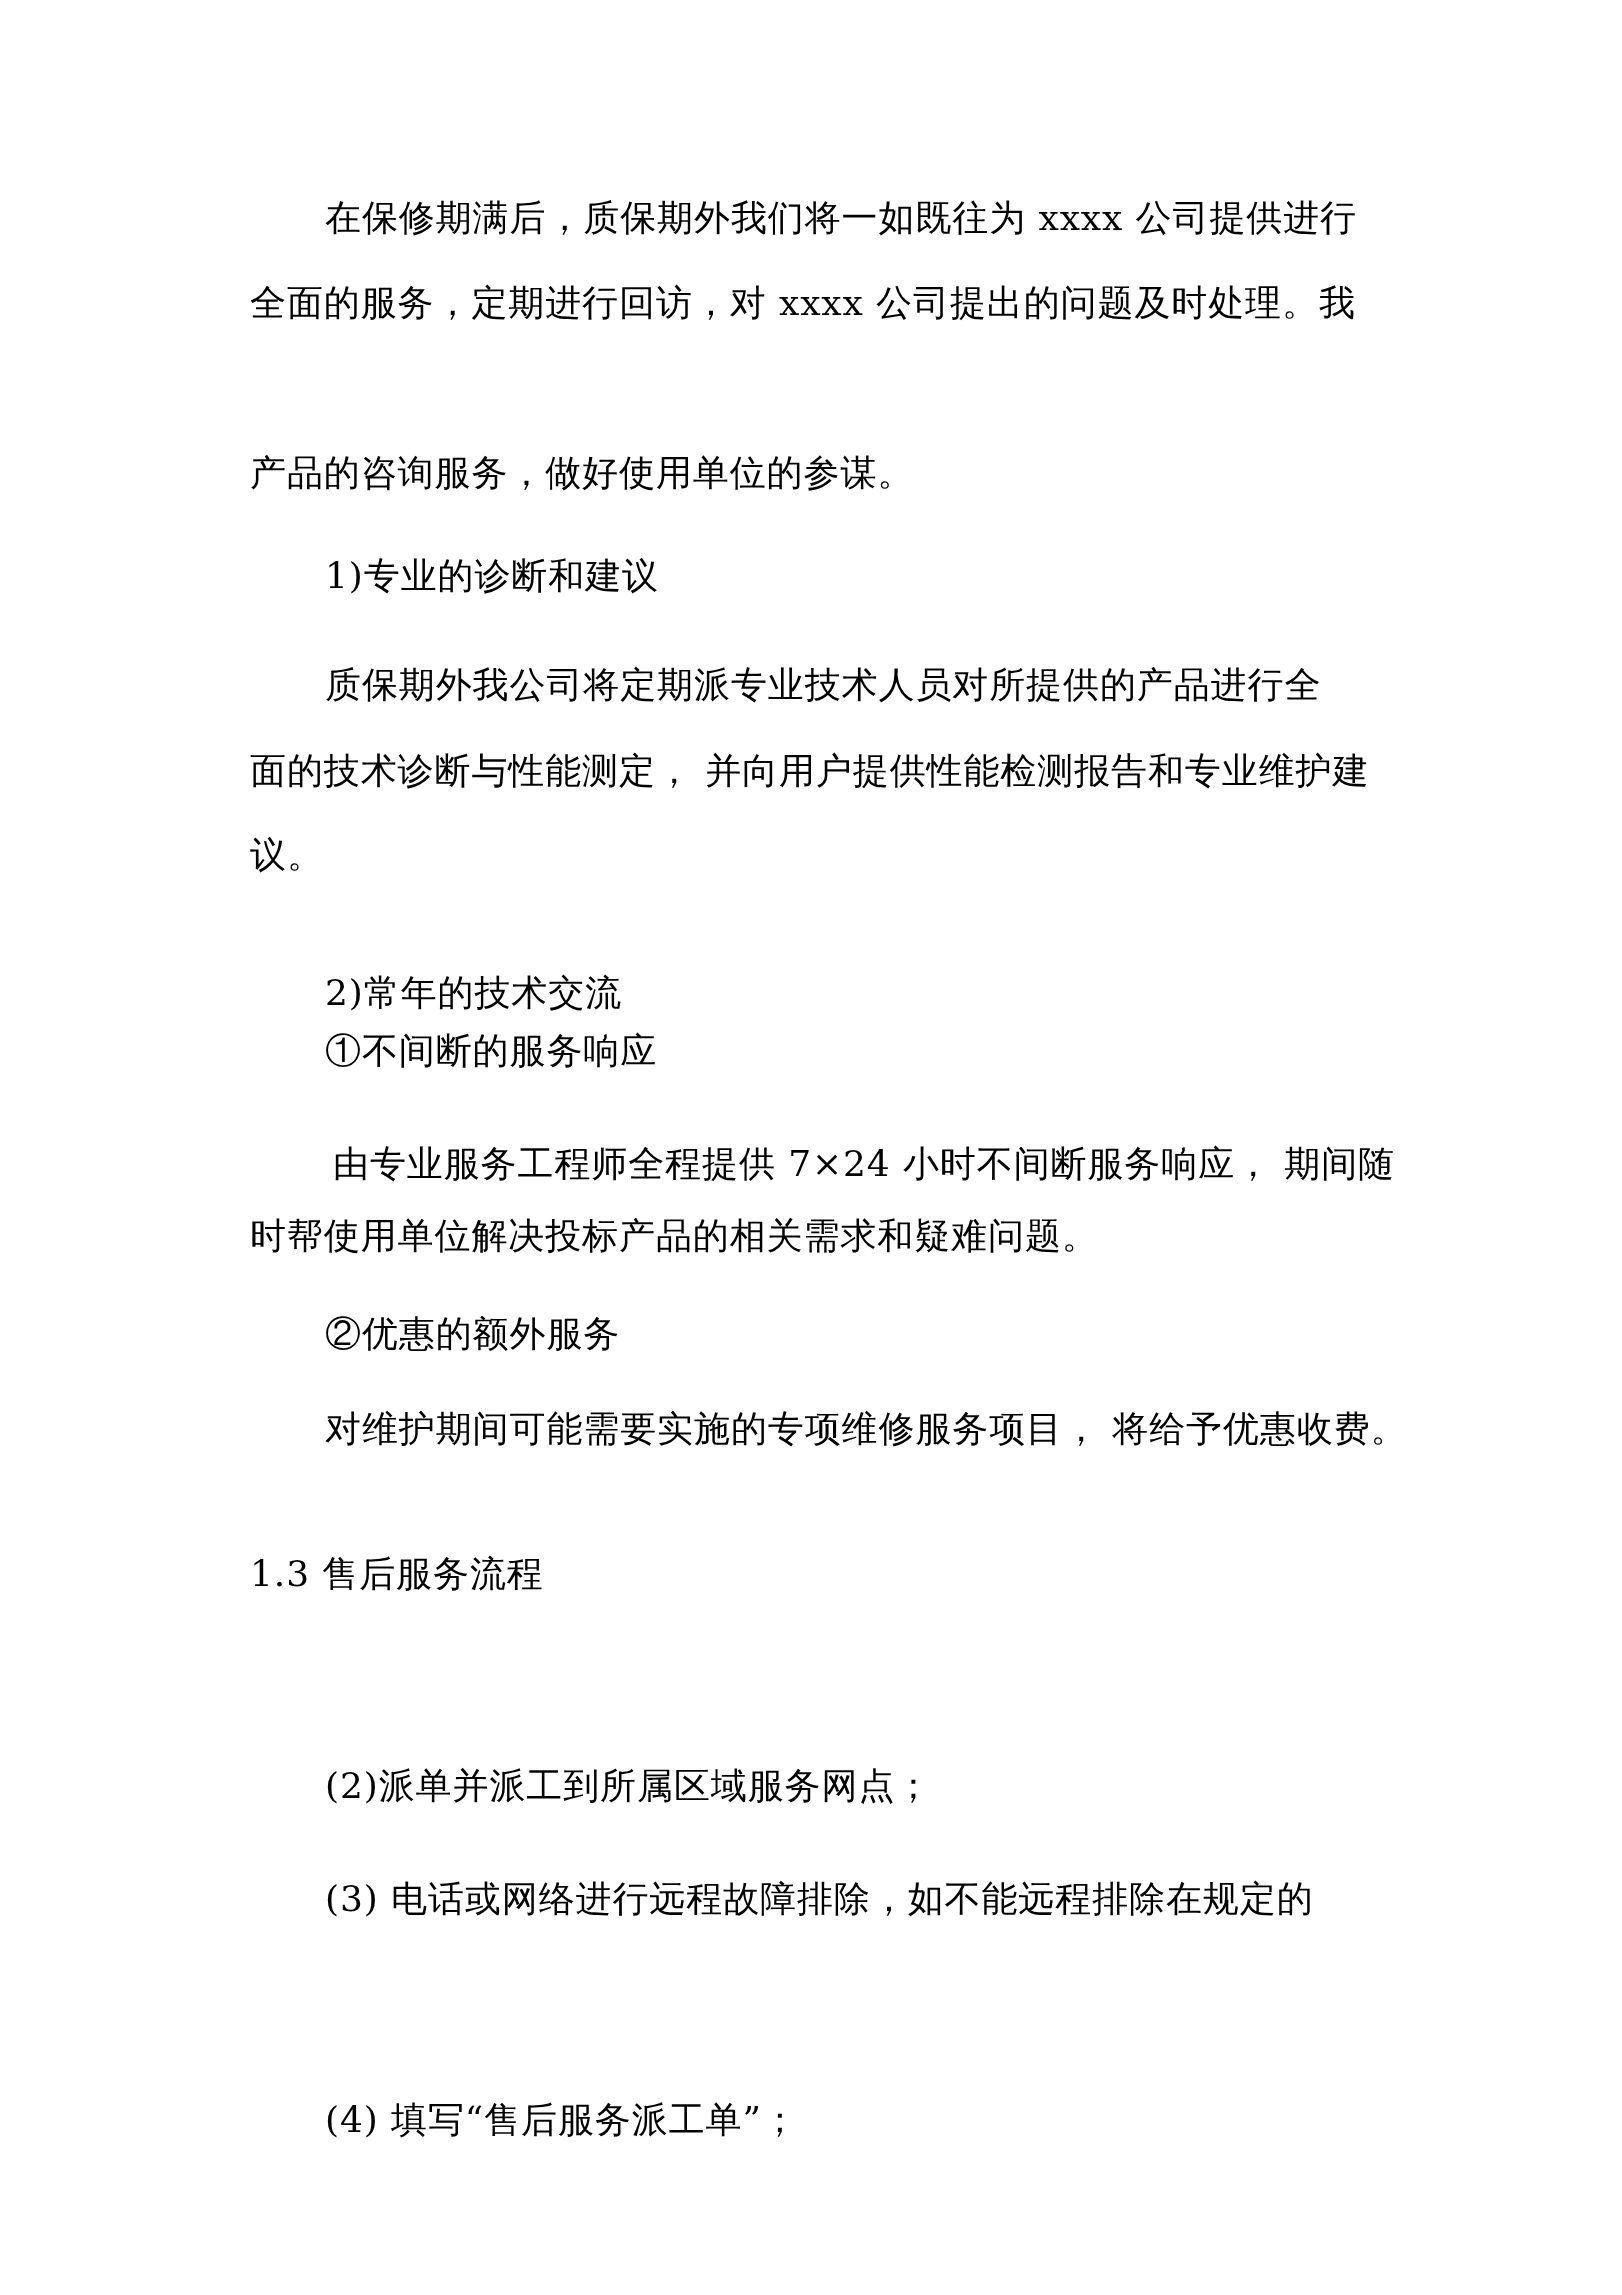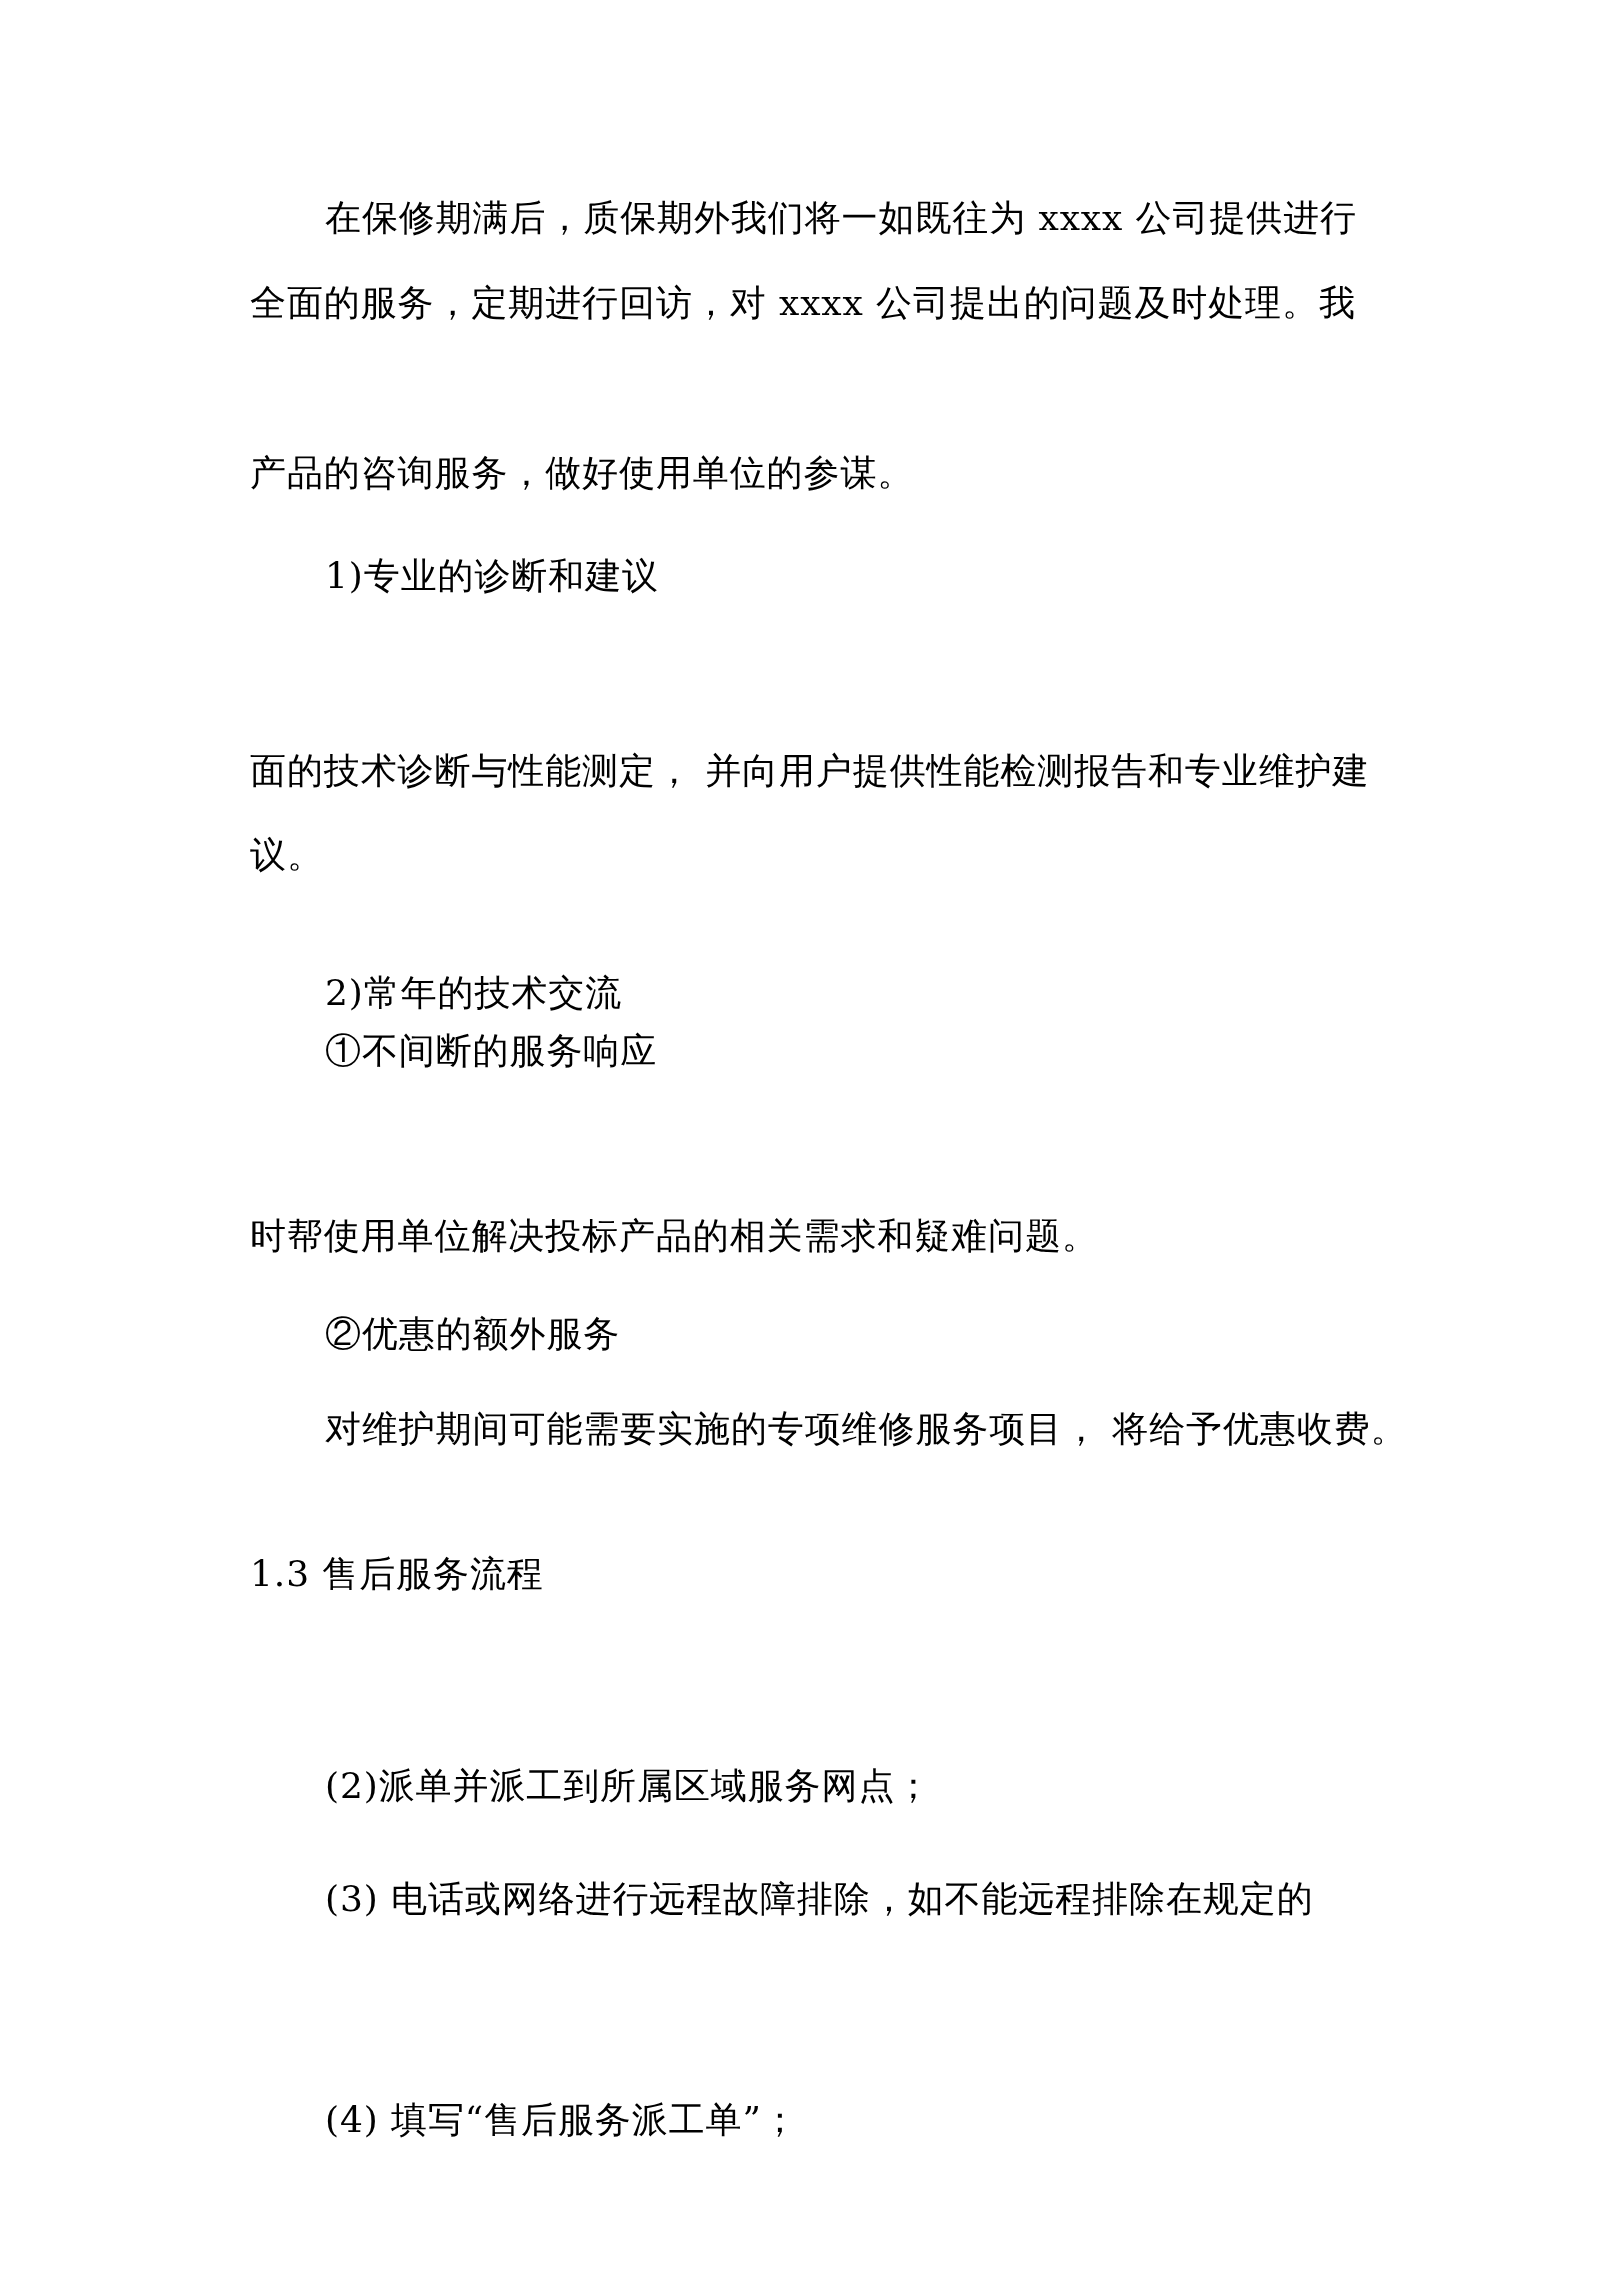--- a/index.html
+++ b/index.html
@@ -36,25 +36,27 @@
 </style>
 </head>
 <body>
 
 <div class="page">
   <div class="line indent" style="top:197px">在保修期满后，质保期外我们将一如既往为 xxxx 公司提供进行</div>
   <div class="line flush" style="top:282px">全面的服务，定期进行回访，对 xxxx 公司提出的问题及时处理。我</div>
   <div class="line flush" style="top:452px">产品的咨询服务，做好使用单位的参谋。</div>
 
   <div class="line indent" style="top:555px">1)专业的诊断和建议</div>
+  <div class="line indent" style="top:664px">质保期外我公司将定期派专业技术人员对所提供的产品进行全</div>
   <div class="line flush" style="top:750px">面的技术诊断与性能测定， 并向用户提供性能检测报告和专业维护建</div>
   <div class="line flush" style="top:834px">议。</div>
 
   <div class="line indent" style="top:972px">2)常年的技术交流</div>
   <div class="line indent" style="top:1030px">①不间断的服务响应</div>
+  <div class="line indent2" style="top:1143px">由专业服务工程师全程提供 7×24 小时不间断服务响应， 期间随</div>
   <div class="line flush" style="top:1215px">时帮使用单位解决投标产品的相关需求和疑难问题。</div>
   <div class="line indent" style="top:1313px">②优惠的额外服务</div>
   <div class="line indent" style="top:1408px">对维护期间可能需要实施的专项维修服务项目， 将给予优惠收费。</div>
 
   <div class="line heading" style="top:1553px">1.3 售后服务流程</div>
   <div class="line indent" style="top:1765px">(2)派单并派工到所属区域服务网点；</div>
   <div class="line indent" style="top:1878px">(3) 电话或网络进行远程故障排除，如不能远程排除在规定的</div>
   <div class="line indent" style="top:2099px">(4) 填写“售后服务派工单”；</div>
 </div>
 

